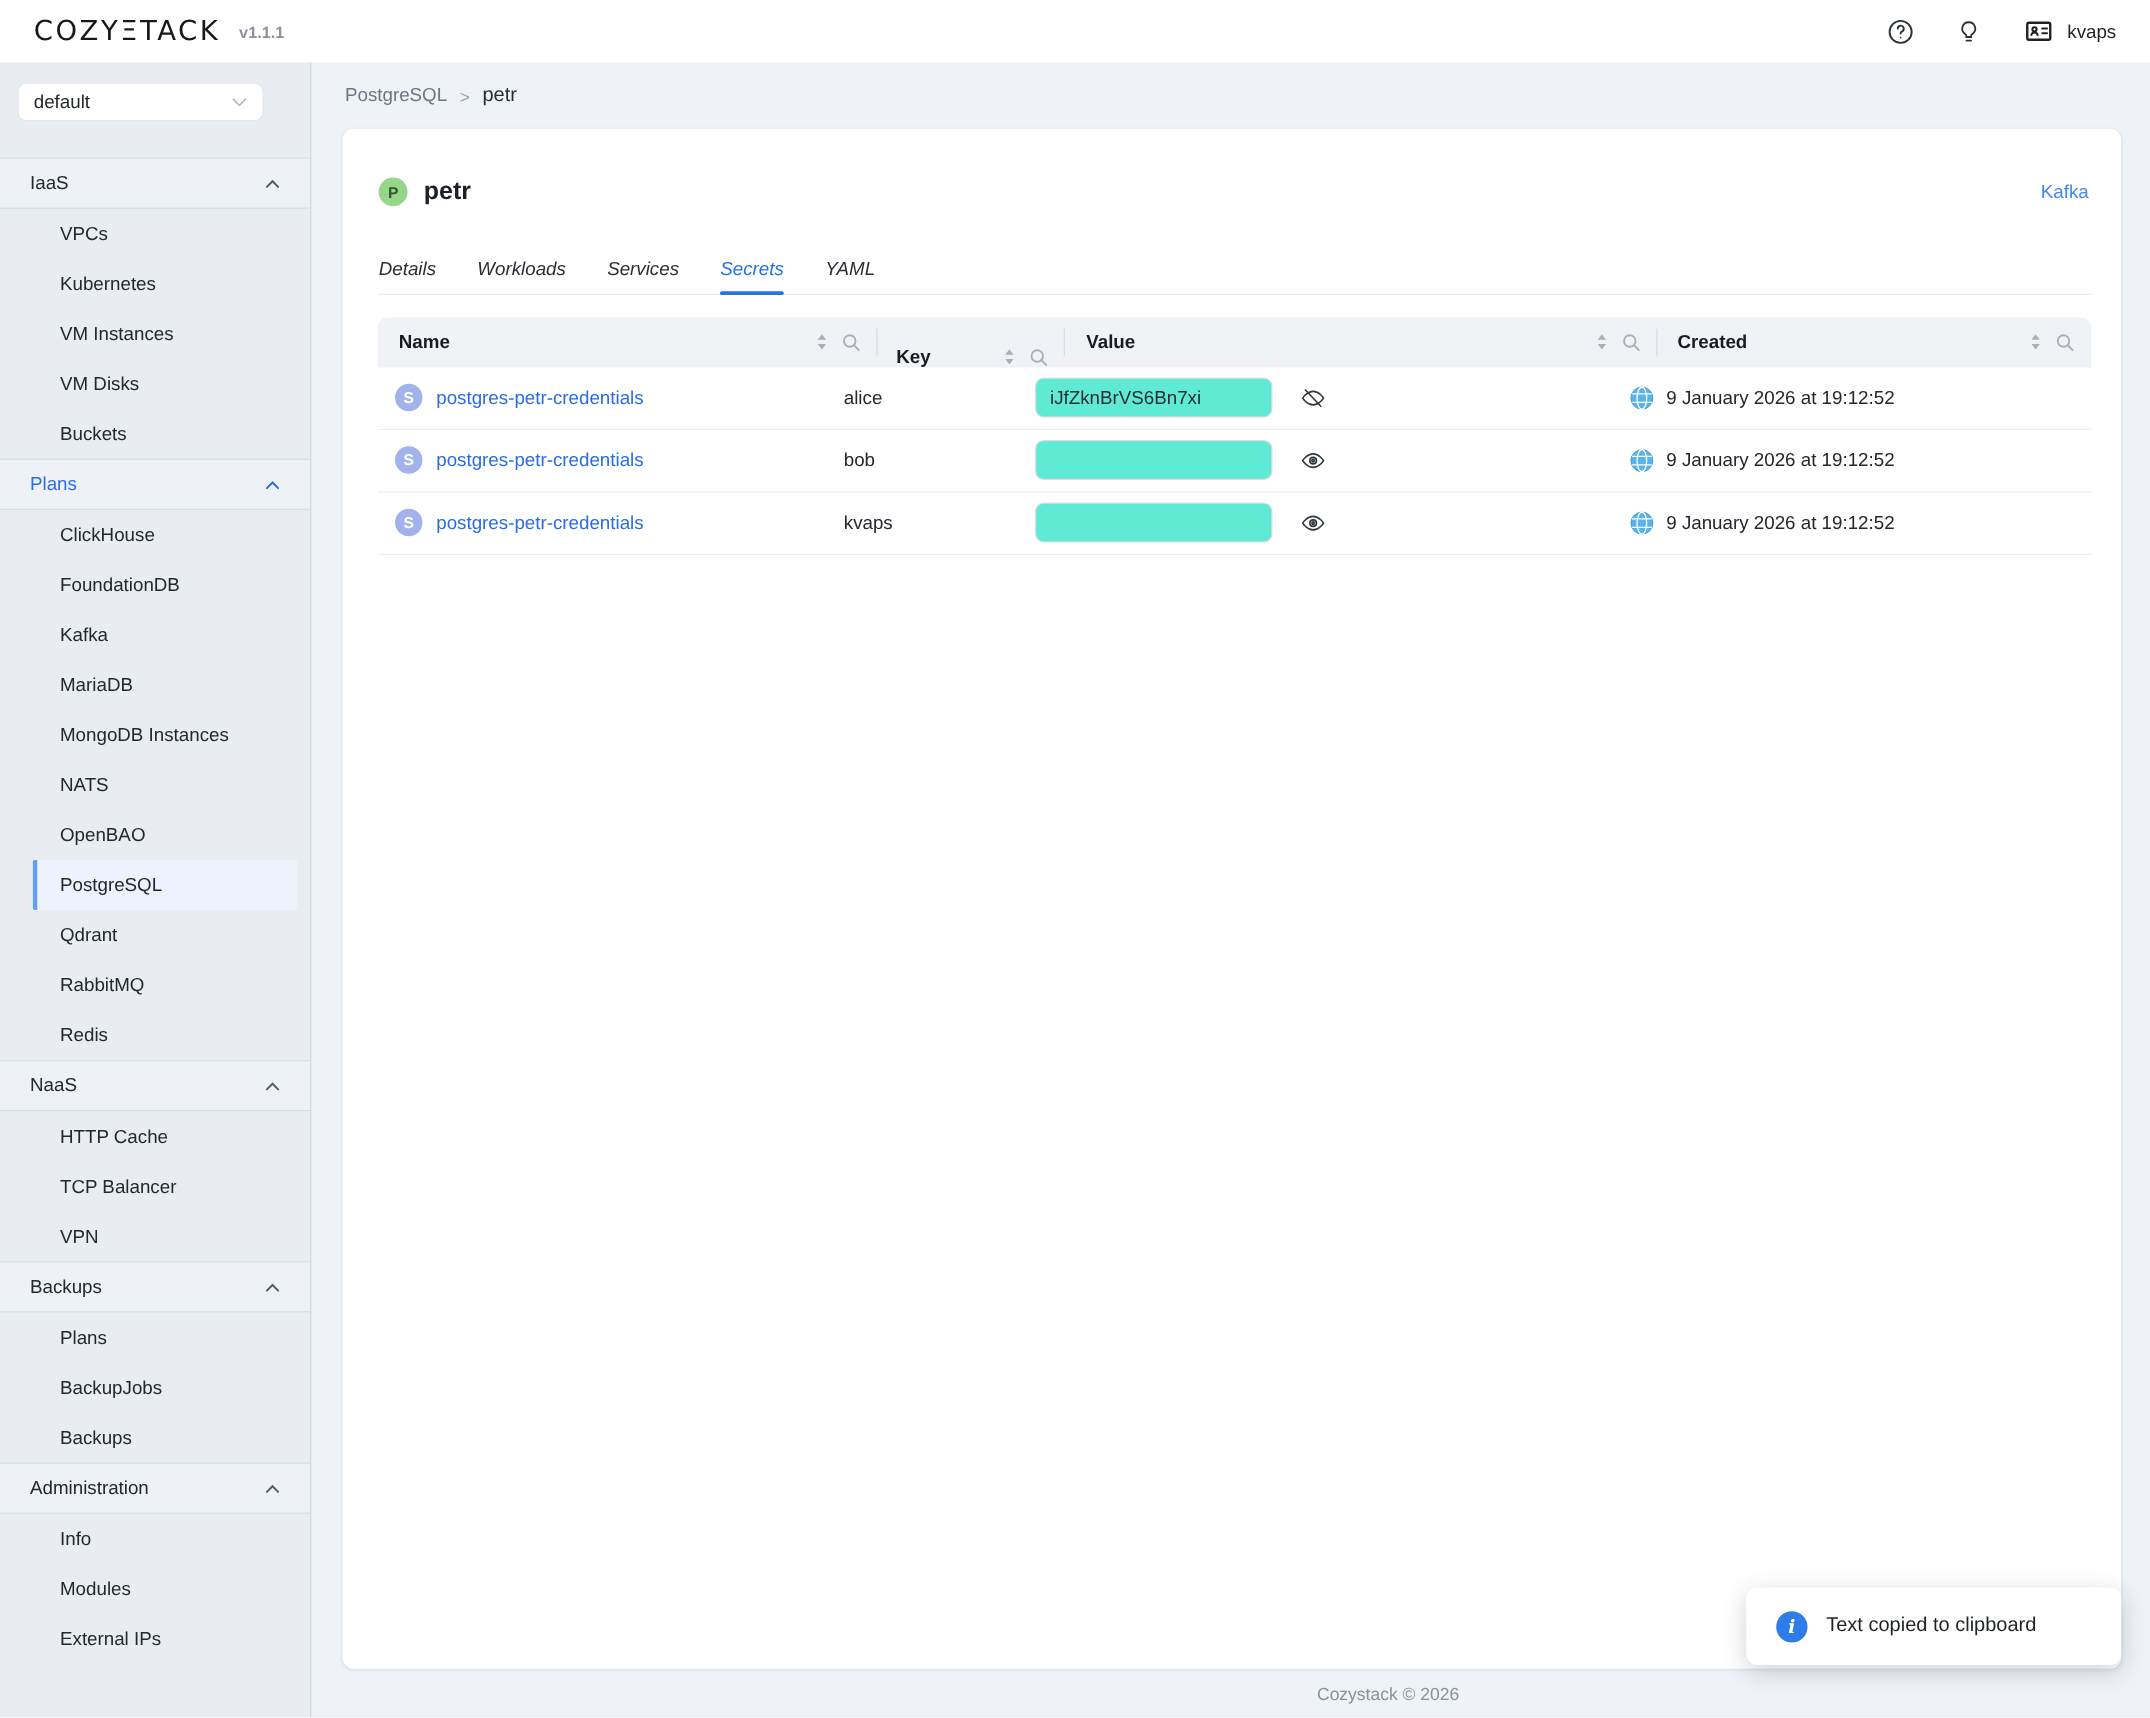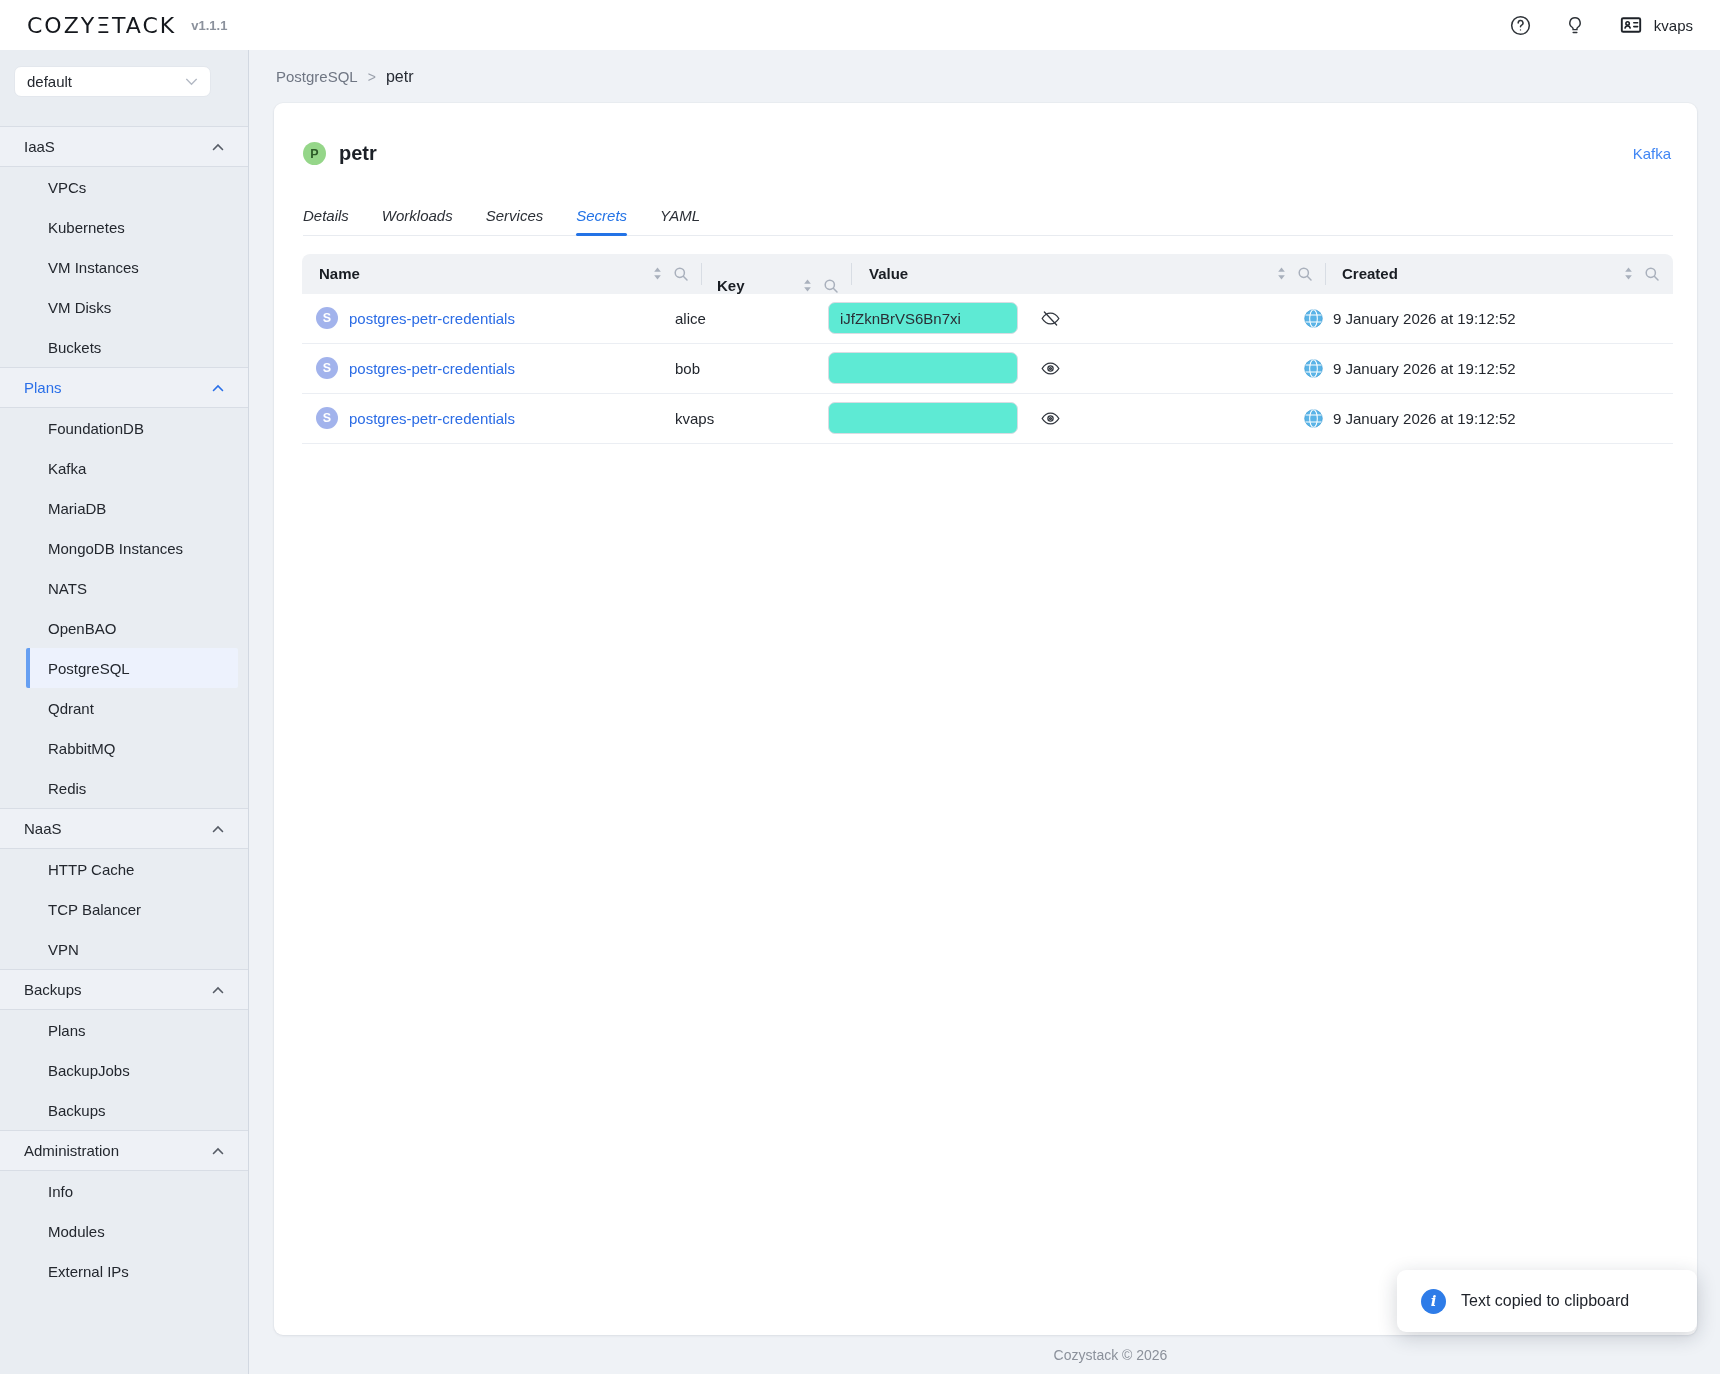--- a/index.html
+++ b/index.html
@@ -173,20 +173,23 @@
       </div>
 
     <div class="section-header active">
       <span class="label">Plans</span>
       <span>
           <svg width="12" height="8" viewBox="0 0 12 8" fill="none">
             <path d="M1.5 6.5 6 2l4.5 4.5" stroke="#565c66" stroke-width="1.6" stroke-linecap="round"></path>
           </svg>
         </span>
     </div>
+    <div class="nav-item">
+        <span>ClickHouse</span>
+      </div>
     <div class="nav-item">
         <span>FoundationDB</span>
       </div>
     <div class="nav-item">
         <span>Kafka</span>
       </div>
     <div class="nav-item">
         <span>MariaDB</span>
       </div>
     <div class="nav-item">

